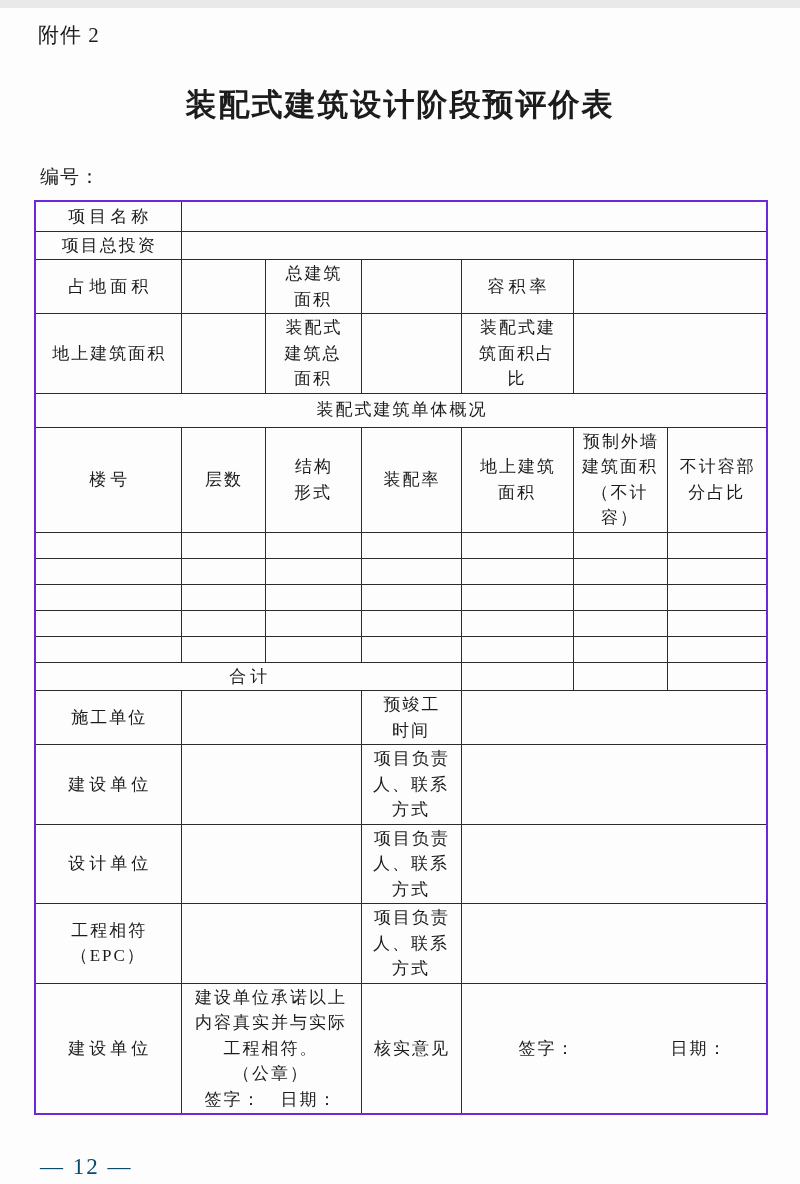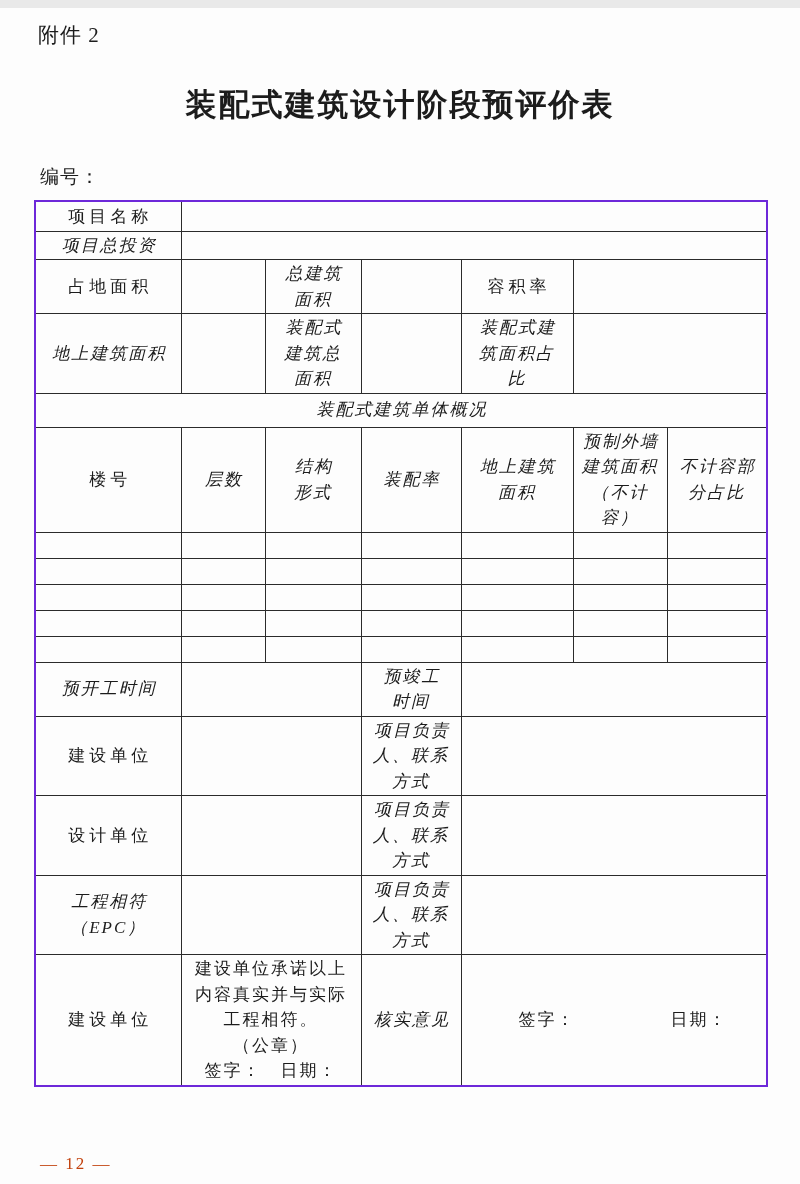--- a/index.html
+++ b/index.html
@@ -52,39 +52,39 @@
     border: 1px solid #2b2b2b;
     font-size: 17px;
     text-align: center;
     vertical-align: middle;
     white-space: pre-line;
     line-height: 1.5;
     padding: 1px 2px;
     overflow: hidden;
   }
   td.lbl { letter-spacing: 4px; text-indent: 4px; }
-  td.lbl-tight { letter-spacing: 2px; text-indent: 2px; font-style: italic; }
+  td.lbl-tight { letter-spacing: 2px; text-indent: 2px; }
   td.commit {
     text-align: left;
     vertical-align: middle;
     letter-spacing: 2px;
     padding-left: 7px;
     padding-right: 2px;
     line-height: 1.52;
   }
   td.verify-value { vertical-align: bottom; padding-bottom: 6px; }
   .verify-line { display: flex; letter-spacing: 2px; }
   .verify-line .sign { margin-left: 55px; }
   .verify-line .date { margin-left: 95px; }
   .footer {
     position: absolute;
     left: 40px;
     top: 1146px;
-    font-size: 17px;
-    color: #c2410c;
+    font-size: 23px;
+    color: #0c4a6e;
     letter-spacing: 2px;
   }
 </style>
 </head>
 <body>
 
 <div class="page">
 
   <div class="attachment">附件 2</div>
 
@@ -187,22 +187,28 @@
       </tr>
       <tr style="height:26px">
         <td></td>
           <td></td>
           <td></td>
           <td></td>
           <td></td>
           <td></td>
           <td></td>
       </tr>
+      <tr style="height:26px">
+        <td colspan="4" class="lbl">合计</td>
+        <td></td>
+        <td></td>
+        <td></td>
+      </tr>
       <tr style="height:51px">
-        <td class="lbl-tight">预开工时间</td>
+        <td class="lbl-tight">施工单位</td>
         <td colspan="2"></td>
         <td class="lbl-tight">预竣工
 时间</td>
         <td colspan="3"></td>
       </tr>
       <tr style="height:75px">
         <td class="lbl">建设单位</td>
         <td colspan="2"></td>
         <td class="lbl-tight">项目负责
 人、联系

